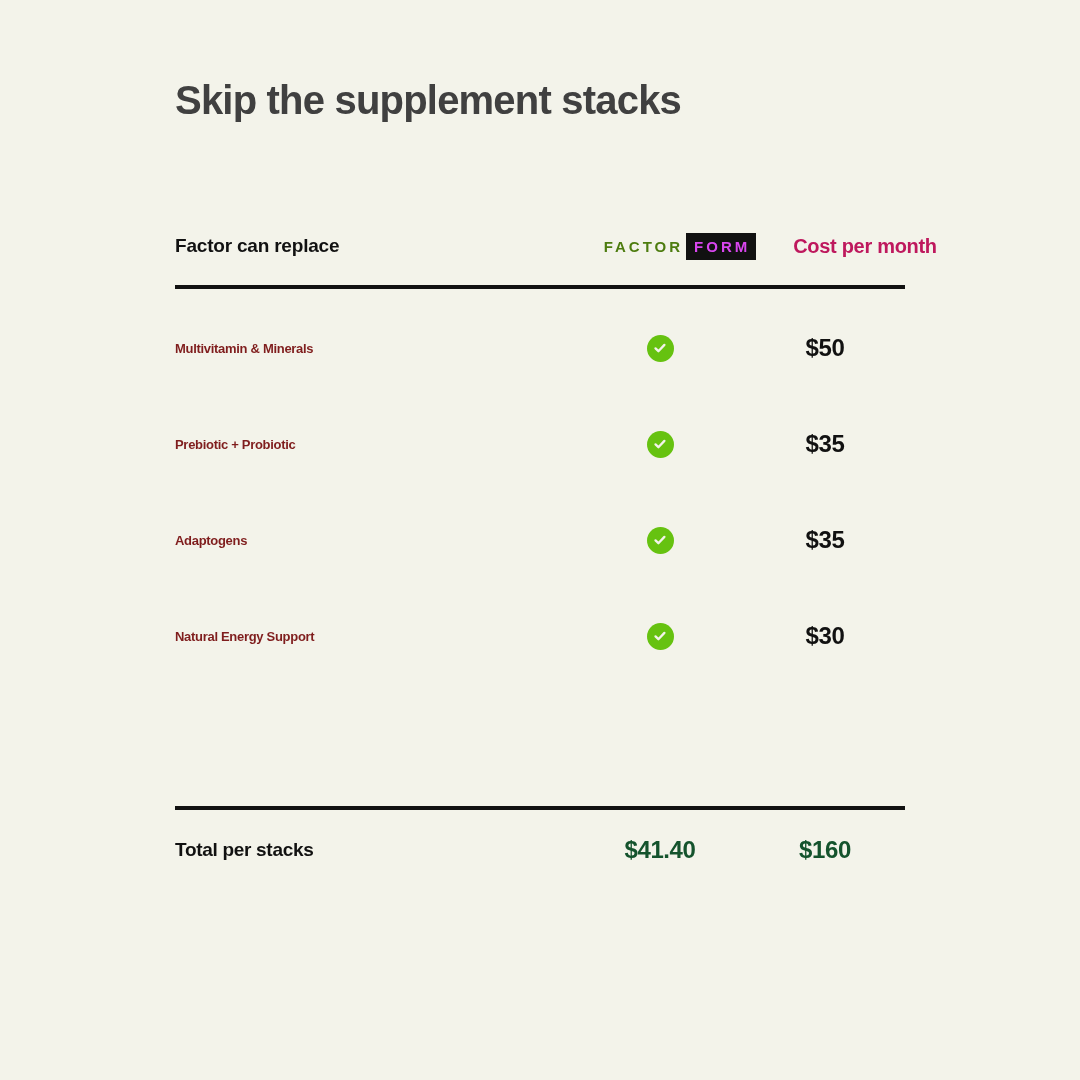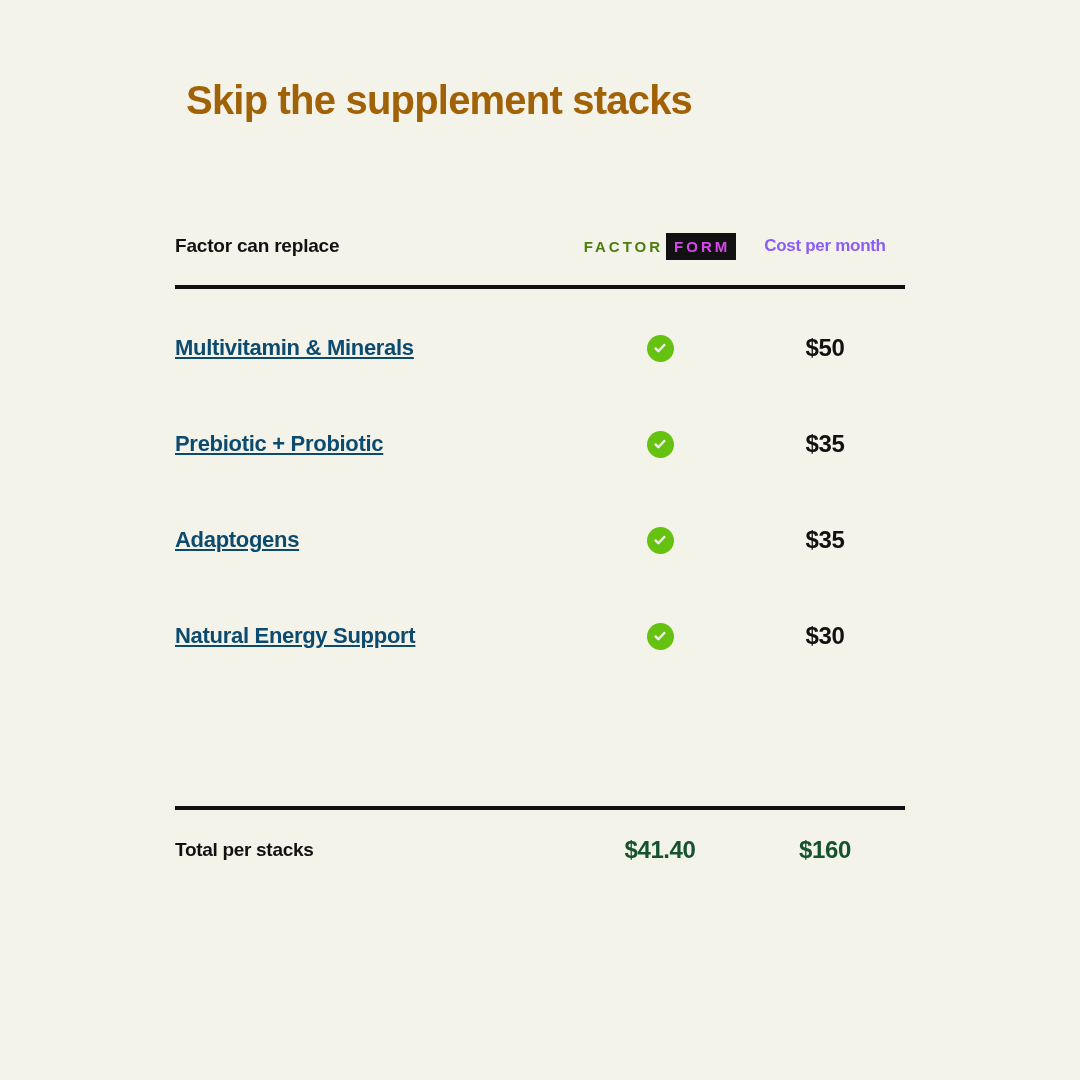--- a/index.html
+++ b/index.html
@@ -15,26 +15,26 @@
     overflow: hidden;
   }
   .page {
     position: relative;
     width: 1080px;
     height: 1080px;
     box-sizing: border-box;
   }
   .title {
     position: absolute;
-    left: 186px;
+    left: 175px;
     top: 78px;
     font-size: 40px;
     font-weight: bold;
     letter-spacing: -0.8px;
-    color: #a16207;
+    color: #404040;
     white-space: nowrap;
   }
   .table {
     position: absolute;
     left: 175px;
     top: 205px;
     width: 730px;
   }
   .row {
     display: flex;
@@ -60,33 +60,34 @@
     display: flex;
     align-items: center;
     justify-content: center;
     text-align: center;
     box-sizing: border-box;
   }
 
   
   .header-row {
     height: 82px;
+    gap: 20px;
   }
   .header-label {
     font-size: 19px;
     font-weight: bold;
     letter-spacing: -0.2px;
     color: #111111;
   }
   .header-cost {
-    font-size: 17px;
+    font-size: 20px;
     font-weight: bold;
     line-height: 1.25;
     letter-spacing: -0.3px;
-    color: #8b5cf6;
+    color: #be185d;
   }
   .brand-logo {
     display: flex;
     align-items: center;
     font-size: 15px;
     font-weight: bold;
     letter-spacing: 3px;
   }
   .brand-part1 {
     color: #4d7c0f;
@@ -117,26 +118,25 @@
   .body-rows {
     position: absolute;
     left: 175px;
     top: 300px;
     width: 730px;
   }
   .body-row {
     height: 96px;
   }
   .item-name {
-    font-size: 22px;
+    font-size: 13px;
     font-weight: bold;
     letter-spacing: -0.3px;
-    color: #0c4a6e;
+    color: #7f1d1d;
     white-space: nowrap;
-    text-decoration: underline;
   }
   .item-cost {
     font-size: 24px;
     font-weight: bold;
     letter-spacing: -0.4px;
     color: #111111;
   }
   .check-badge {
     width: 27px;
     height: 27px;

